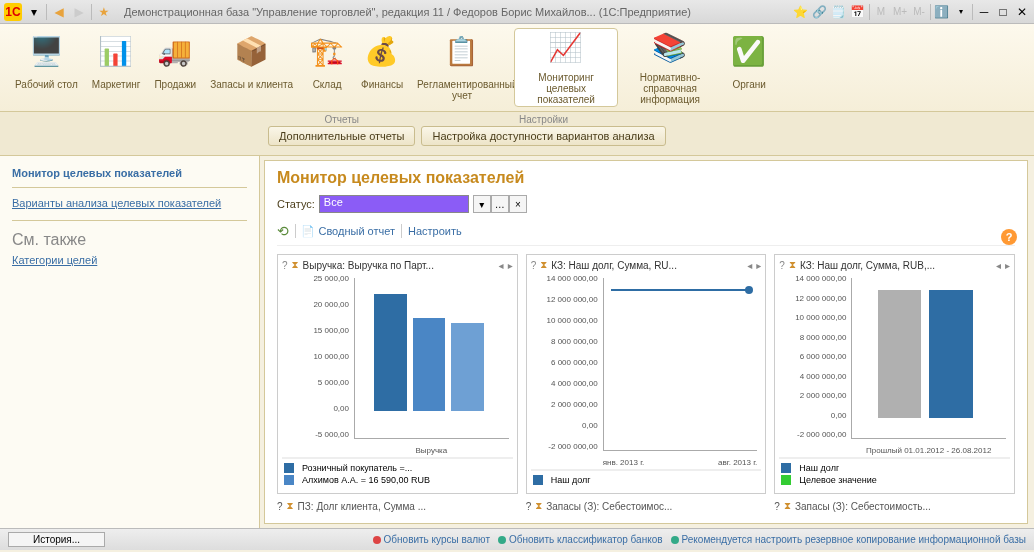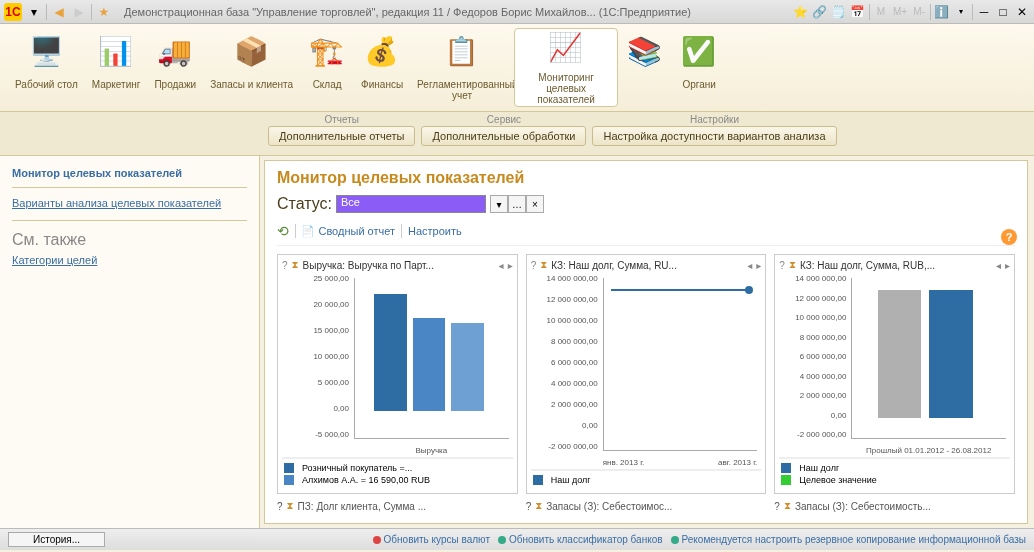--- a/index.html
+++ b/index.html
@@ -26,21 +26,21 @@
   .main { display: flex; height: 372px; }
   .sidebar { width: 260px; background: #fdfbf3; border-right: 1px solid #d4c89a; padding: 8px 12px; }
   .sidebar-link { color: #3a6ea5; font-size: 11px; padding: 3px 0; cursor: pointer; text-decoration: underline; }
   .sidebar-link.bold { font-weight: bold; text-decoration: none; border-bottom: 1px solid #d4c89a; padding-bottom: 8px; margin-bottom: 6px; }
   .sidebar-sep { border-top: 1px solid #d4c89a; margin: 8px 0; }
   .sidebar-label { color: #888; font-size: 16px; padding: 2px 0; }
   
   .content { flex: 1; background: #fff; border: 1px solid #d4c89a; margin: 4px 6px 4px 4px; padding: 8px 12px; overflow: hidden; position: relative; }
   .content h2 { color: #c78a1e; font-size: 16px; font-weight: bold; margin-bottom: 8px; }
   .status-row { display: flex; align-items: center; gap: 4px; margin-bottom: 8px; }
-  .status-row label { color: #4a3d1a; font-size: 16px; }
+  .status-row label { color: #4a3d1a; font-size: 11px; }
   .status-select { width: 150px; height: 18px; background: #8b5cf6; color: #fff; border: 1px solid #888; padding: 0 4px; font-size: 11px; }
   .status-btns { display: flex; }
   .status-btns button { width: 18px; height: 18px; border: 1px solid #aaa; background: #f5f5f5; font-size: 10px; cursor: pointer; }
   
   .toolbar { display: flex; align-items: center; gap: 6px; padding: 2px 0 6px; border-bottom: 1px solid #eee; }
   .toolbar .tb-btn { cursor: pointer; color: #3a6ea5; font-size: 11px; display: flex; align-items: center; gap: 3px; }
   .toolbar .tb-sep { width: 1px; height: 14px; background: #ccc; }
   .help-icon { position: absolute; right: 10px; top: 68px; width: 16px; height: 16px; border-radius: 50%; background: #ff9933; color: #fff; font-size: 11px; font-weight: bold; display: flex; align-items: center; justify-content: center; cursor: pointer; }
   
   .dashboard { display: flex; gap: 8px; margin-top: 8px; height: 240px; }
@@ -124,35 +124,32 @@
   <div class="nav-item">
       <div class="nav-icon">📋</div>
       <div class="nav-label">Регламентированный учет</div>
     </div>
   <div class="nav-item active">
       <div class="nav-icon">📈</div>
       <div class="nav-label">Мониторинг целевых показателей</div>
     </div>
   <div class="nav-item">
       <div class="nav-icon">📚</div>
+      <div class="nav-label">Нормативно-справочная информация</div>
     </div>
   <div class="nav-item">
       <div class="nav-icon">✅</div>
       <div class="nav-label">Органи</div>
     </div>
 </div>
 
 <div class="action-row">
   <div class="action-group">
     <div class="action-group-title">Отчеты</div>
     <button class="action-btn">Дополнительные отчеты</button>
-  </div>
-  <div class="action-group">
-    <div class="action-group-title">Сервис</div>
-    <button class="action-btn">Дополнительные обработки</button>
   </div>
   <div class="action-group">
     <div class="action-group-title">Настройки</div>
     <button class="action-btn">Настройка доступности вариантов анализа</button>
   </div>
 </div>
 
 <div class="main">
   <div class="sidebar">
     <div class="sidebar-link bold">Монитор целевых показателей</div>

